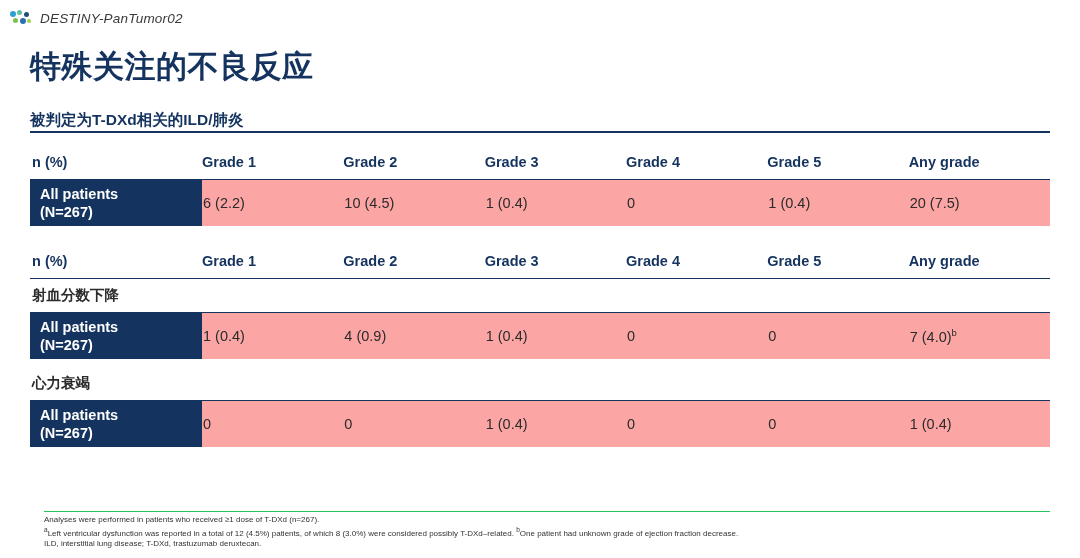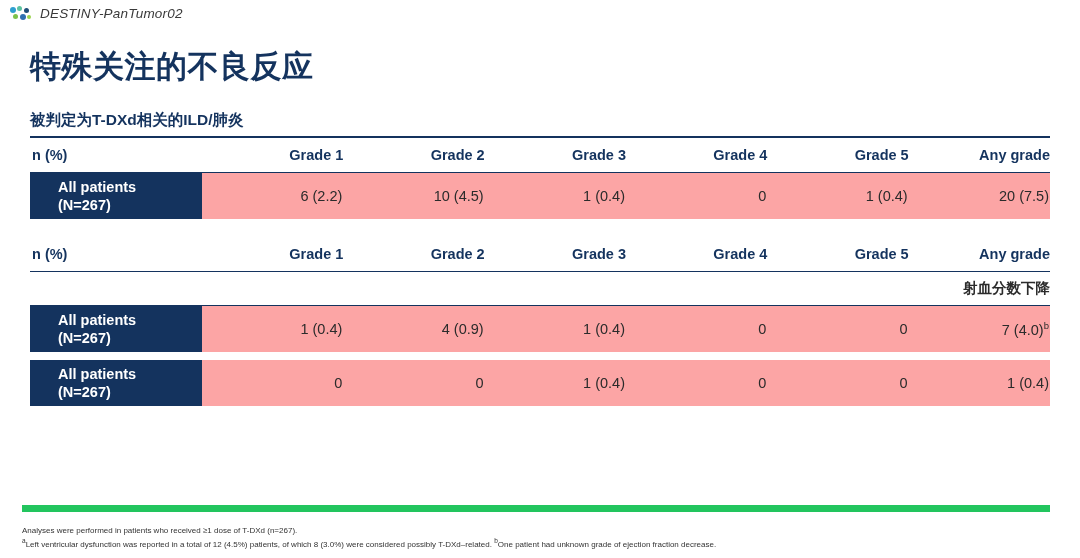--- a/index.html
+++ b/index.html
@@ -12,21 +12,21 @@
     background: #ffffff;
     font-family: "Liberation Sans", sans-serif;
     color: #1b2a44;
     overflow: hidden;
     position: relative;
   }
 
   
   .slide-header {
     display: flex;
-    align-items: flex-start;
+    align-items: center;
     gap: 8px;
     padding: 6px 0 0 10px;
     height: 24px;
   }
   .logo-mark {
     width: 22px;
     height: 16px;
     position: relative;
     flex: none;
   }
@@ -62,37 +62,36 @@
   .content {
     margin: 22px 30px 0 30px;
   }
   .section {
     margin-bottom: 18px;
   }
   .section-title {
     font-size: 15.5px;
     font-weight: bold;
     color: #14335e;
-    padding-bottom: 5px;
     border-bottom: 2px solid #14335e;
-    margin-bottom: 0;
+    margin-bottom: 12px;
   }
   .section-title sup {
     font-size: 9.5px;
     vertical-align: super;
   }
 
   table.grade-table {
     width: 100%;
     border-collapse: collapse;
     table-layout: fixed;
   }
   table.grade-table th,
   table.grade-table td {
-    text-align: right;
+    text-align: left;
     font-size: 14.5px;
     color: #2b2b2b;
   }
   table.grade-table th.col-label,
   table.grade-table td.col-label {
     text-align: left;
     width: 170px;
   }
   table.grade-table thead th {
     font-weight: bold;
@@ -106,45 +105,45 @@
   tr.data-row td {
     background: #fca5a5;
     height: 44px;
     vertical-align: middle;
   }
   tr.data-row td.col-label {
     background: #14335e;
     color: #ffffff;
     font-weight: bold;
     font-size: 14.5px;
-    padding-left: 28px;
+    padding-left: 10px;
     line-height: 1.25;
   }
   tr.data-row td sup {
     font-size: 9.5px;
     vertical-align: super;
   }
   .sub-head {
     font-size: 14.5px;
     font-weight: bold;
     color: #14335e;
     padding: 7px 0 7px 2px;
     border-bottom: 1px solid #14335e;
     font-family: Liberation Mono, monospace;
   }
   .spacer-row td { height: 6px; border: none; background: transparent; }
 
   
   .footnotes {
     position: absolute;
-    left: 22px;
+    left: 44px;
     right: 30px;
     bottom: 8px;
-    border-top: 7px solid #22c55e;
-    padding-top: 14px;
+    border-top: 1px solid #22c55e;
+    padding-top: 3px;
     font-size: 8px;
     line-height: 1.35;
     color: #333;
   }
   .footnotes sup { font-size: 6.5px; vertical-align: super; }
   .footnotes div { margin: 0; }
 </style>
 </head>
 <body>
 
@@ -223,20 +222,23 @@
           <td>1 (0.4)</td>
           <td>0</td>
           <td>0</td>
           <td><span>7 (4.0)</span><sup>b</sup></td>
         </tr>
 
         <tr class="spacer-row">
             <td colspan="7"></td>
           </tr>
 
+        <tr>
+          <td colspan="7" class="sub-head">心力衰竭</td>
+        </tr>
         <tr class="data-row">
           <td class="col-label">
             <div>All patients</div>
             <div>(N=267)</div>
           </td>
           <td>0</td>
           <td>0</td>
           <td>1 (0.4)</td>
           <td>0</td>
           <td>0</td>
@@ -244,13 +246,14 @@
         </tr>
       </tbody>
     </table>
   </div>
 
 </div>
 
 <div class="footnotes">
   <div>Analyses were performed in patients who received ≥1 dose of T-DXd (n=267).</div>
   <div><sup>a</sup><span>Left ventricular dysfunction was reported in a total of 12 (4.5%) patients, of which 8 (3.0%) were considered possibly T-DXd–related. </span><sup>b</sup><span>One patient had unknown grade of ejection fraction decrease.</span></div>
+  <div>ILD, interstitial lung disease; T-DXd, trastuzumab deruxtecan.</div>
 </div>
 
 </body></html>

